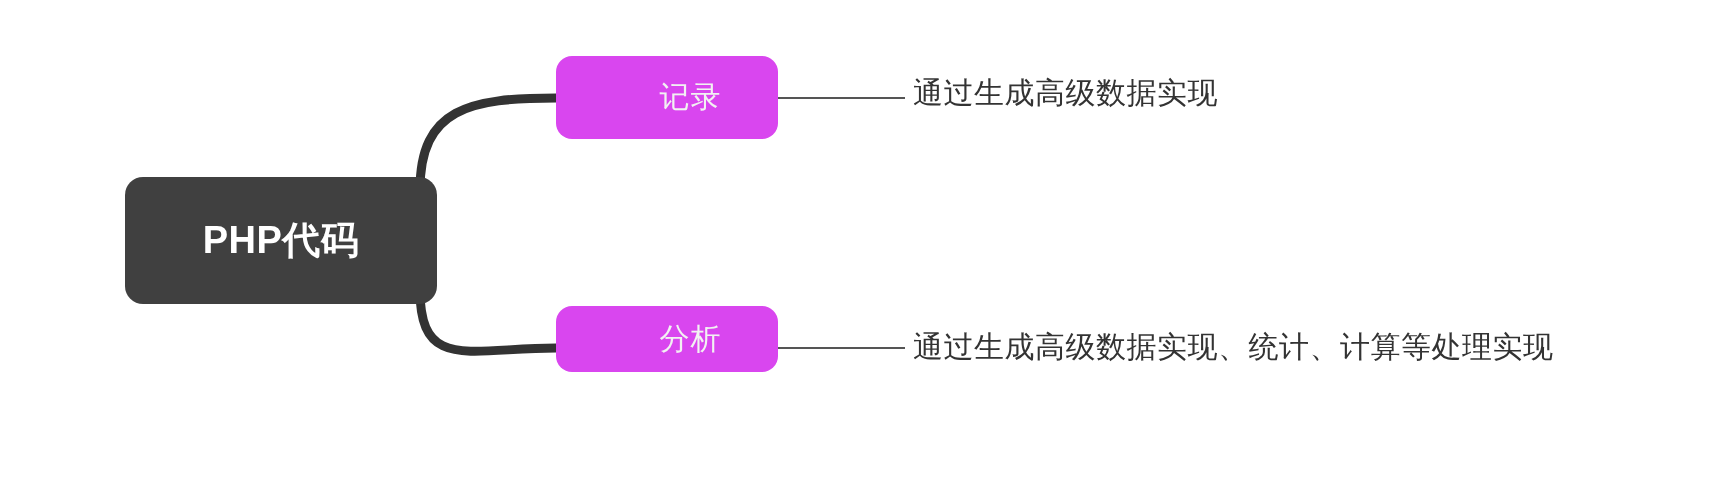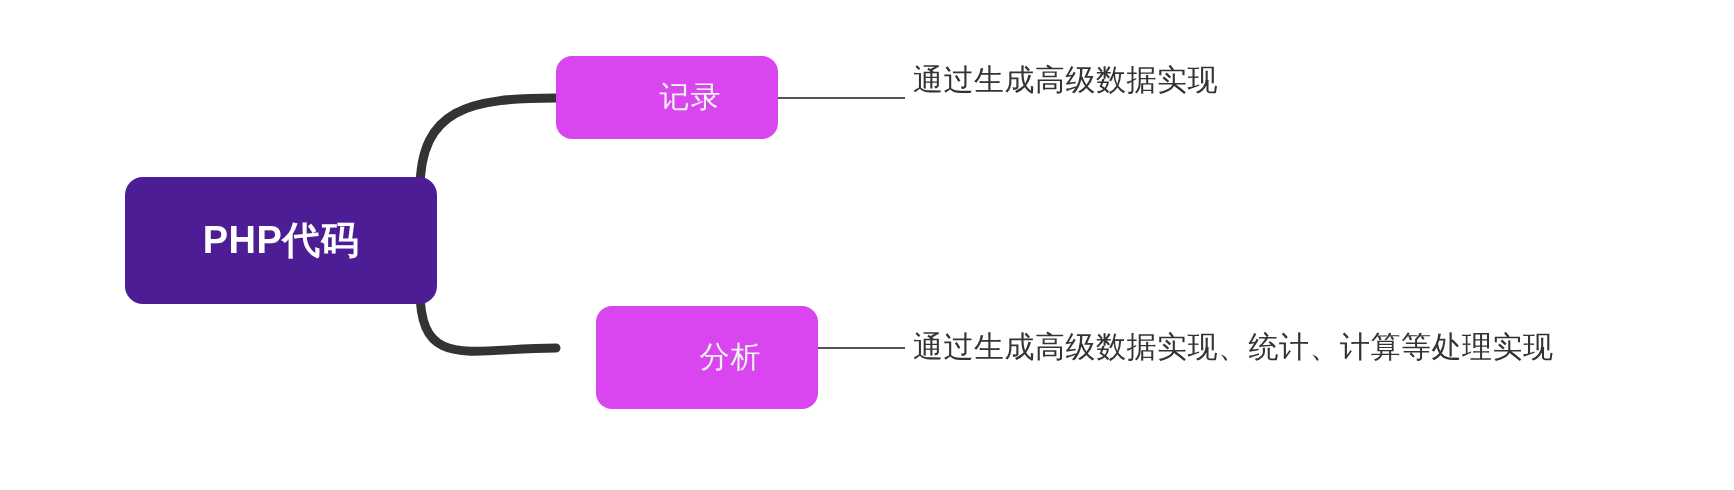--- a/index.html
+++ b/index.html
@@ -36,21 +36,21 @@
     border-radius: 16px;
     white-space: nowrap;
   }
 
   
   .node-root {
     left: 125px;
     top: 177px;
     width: 312px;
     height: 127px;
-    background: #4c1d95;
+    background: #404040;
     border-radius: 18px;
     color: #ffffff;
     font-size: 38px;
     font-weight: bold;
     letter-spacing: 0.5px;
   }
 
   
   .node-branch {
     left: 556px;
@@ -62,35 +62,34 @@
     letter-spacing: 1px;
     border-radius: 16px;
     padding-left: 47px;
   }
   .node-branch.top {
     top: 56px;
     height: 83px;
   }
   .node-branch.bottom {
     top: 306px;
-    height: 103px;
-    margin-left: 40px;
+    height: 66px;
   }
 
   
   .leaf-text {
     position: absolute;
     left: 913px;
     color: #333333;
     font-size: 30px;
     line-height: 34px;
     white-space: nowrap;
     letter-spacing: 0.5px;
   }
-  .leaf-text.top    { top: 63px; }
+  .leaf-text.top    { top: 76px; }
   .leaf-text.bottom { top: 330px; }
 </style>
 </head>
 <body>
 
 <div id="canvas">
 
   <svg id="edges" viewBox="0 0 1734 490" xmlns="http://www.w3.org/2000/svg">
 
     <path d="M 420 190 C 420 108, 470 98, 556 98" fill="none" stroke="#333333" stroke-width="9" stroke-linecap="round"></path>

